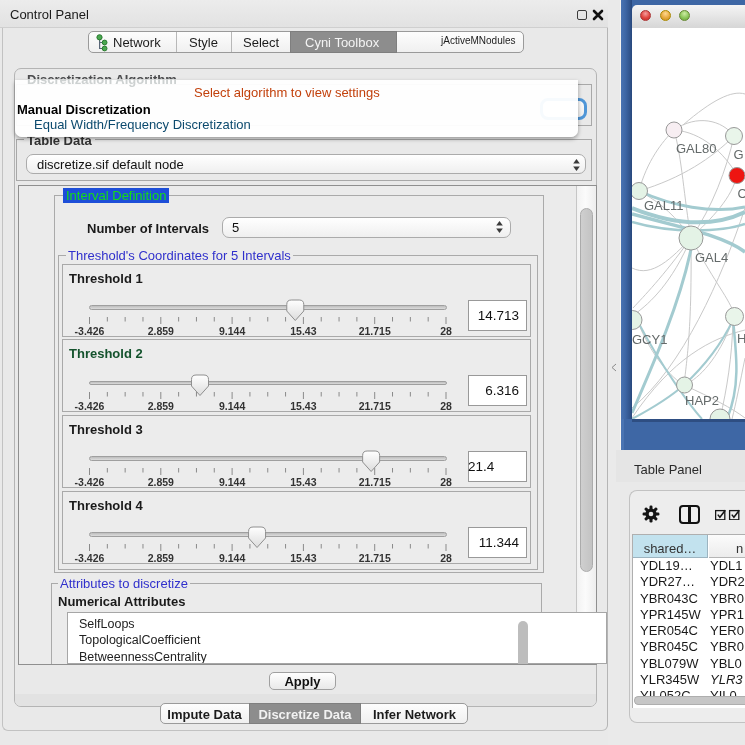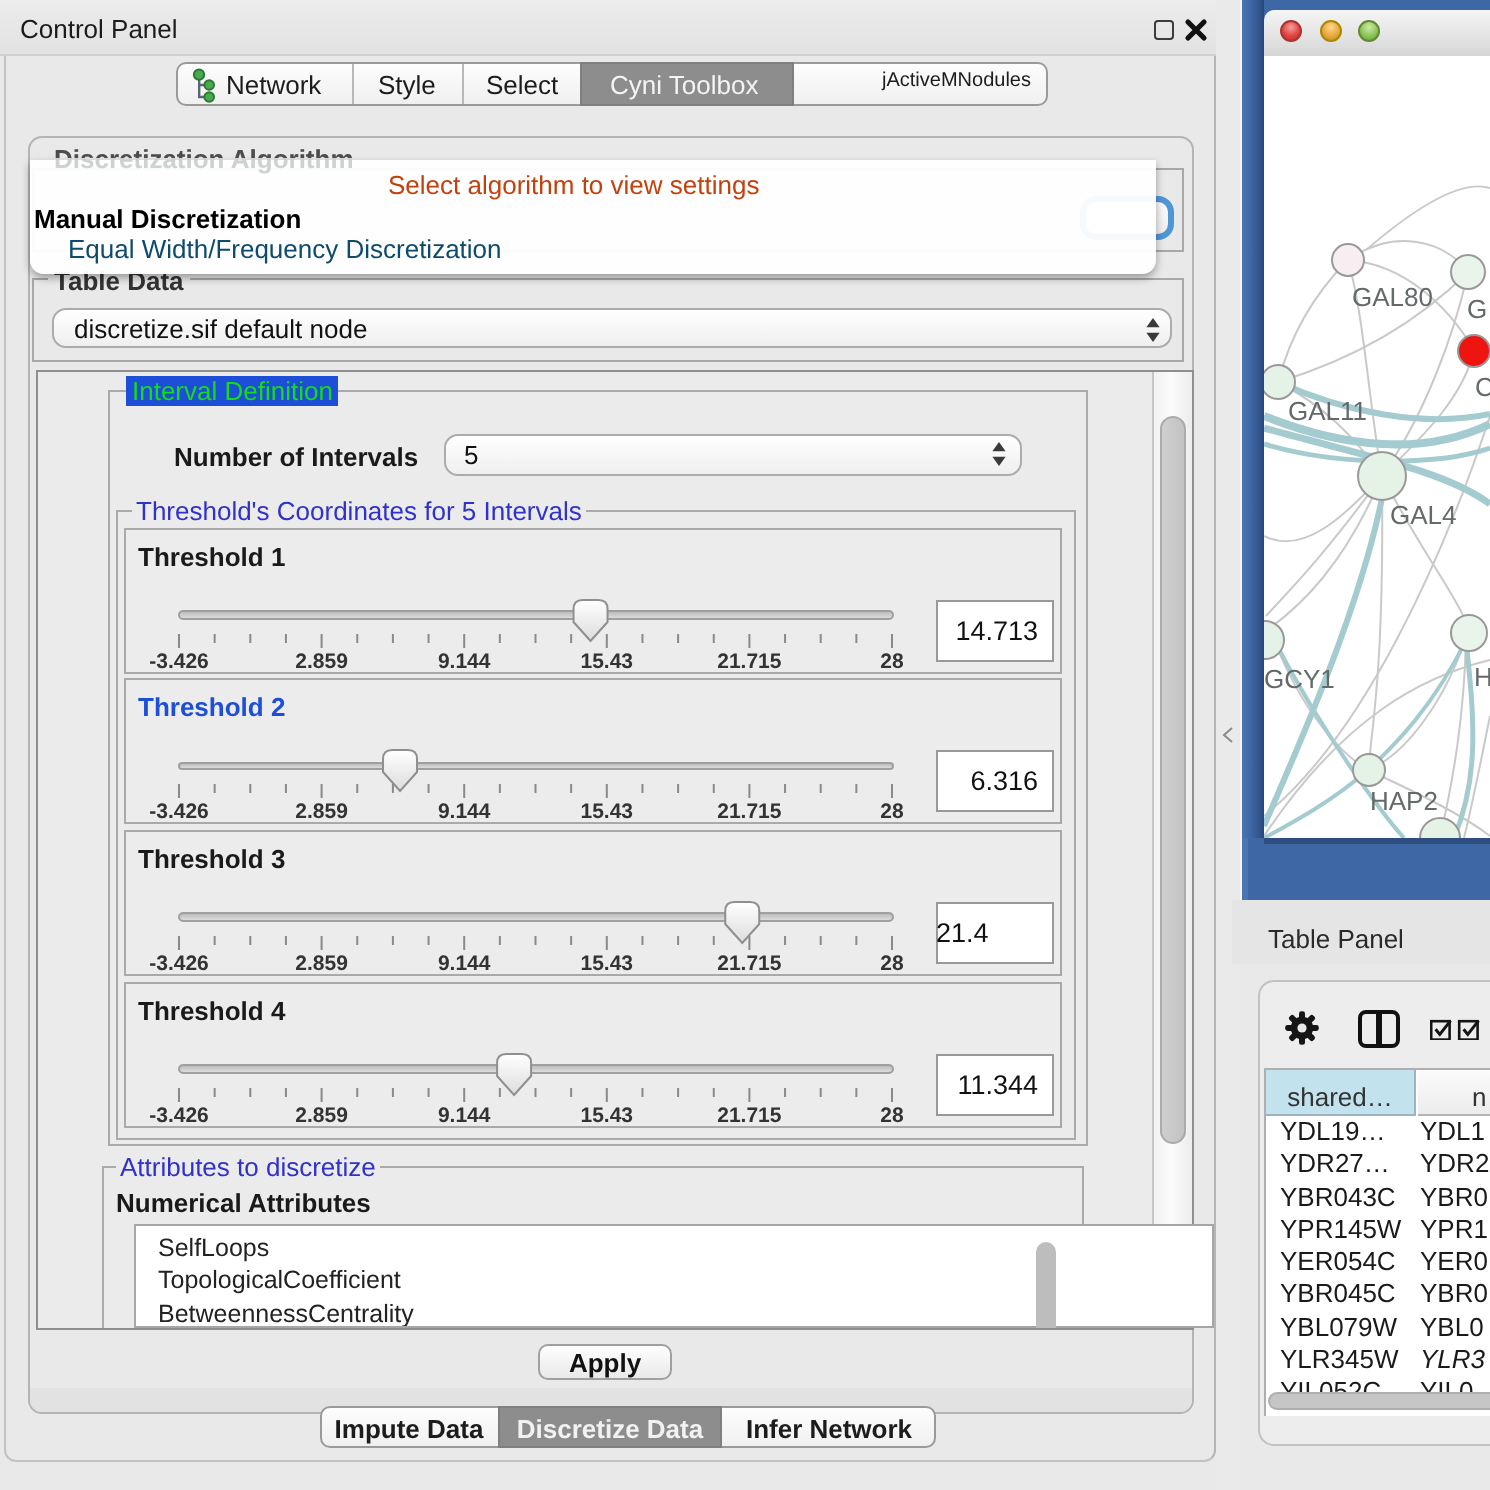--- a/index.html
+++ b/index.html
@@ -107,21 +107,21 @@
   </svg>
     <div class="txt" style="left:59.50px;top:324.5px;width:60px;text-align:center;font-size:10.5px;font-weight:bold;color:#333;">-3.426</div>
     <div class="txt" style="left:130.80px;top:324.5px;width:60px;text-align:center;font-size:10.5px;font-weight:bold;color:#333;">2.859</div>
     <div class="txt" style="left:202.10px;top:324.5px;width:60px;text-align:center;font-size:10.5px;font-weight:bold;color:#333;">9.144</div>
     <div class="txt" style="left:273.40px;top:324.5px;width:60px;text-align:center;font-size:10.5px;font-weight:bold;color:#333;">15.43</div>
     <div class="txt" style="left:344.70px;top:324.5px;width:60px;text-align:center;font-size:10.5px;font-weight:bold;color:#333;">21.715</div>
     <div class="txt" style="left:416.00px;top:324.5px;width:60px;text-align:center;font-size:10.5px;font-weight:bold;color:#333;">28</div>
     <div class="abs" style="left:468px;top:299.5px;width:59px;height:31px;background:#fff;border:1px solid #999;box-sizing:border-box;"></div>
     <div class="txt" style="left:468px;top:307.5px;width:51px;text-align:right;font-size:13.5px;color:#111;">14.713</div>
     <div class="abs" style="left:62px;top:339.2px;width:469px;height:73px;background:#ececec;border:1px solid #a9a9a9;box-sizing:border-box;"></div>
-    <div class="txt" style="left:69px;top:346.2px;font-size:13px;font-weight:bold;color:#1d4ed8;">Threshold 2</div>
+    <div class="txt" style="left:69px;top:346.2px;font-size:13px;font-weight:bold;color:#14532d;">Threshold 2</div>
     <div class="abs" style="left:89px;top:380.7px;width:357.5px;height:4.5px;background:linear-gradient(#bdbdbd,#dcdcdc);border:1px solid #9f9f9f;border-radius:3px;box-sizing:border-box;"></div>
     <svg class="abs" style="left:0;top:339.2px;" width="560" height="73" viewBox="0 0 560 73">
       <line x1="89.50" y1="53" x2="89.50" y2="60" stroke="#8a8a8a" stroke-width="1"></line>
       <line x1="107.33" y1="53" x2="107.33" y2="57.5" stroke="#8a8a8a" stroke-width="1"></line>
       <line x1="125.15" y1="53" x2="125.15" y2="57.5" stroke="#8a8a8a" stroke-width="1"></line>
       <line x1="142.97" y1="53" x2="142.97" y2="57.5" stroke="#8a8a8a" stroke-width="1"></line>
       <line x1="160.80" y1="53" x2="160.80" y2="60" stroke="#8a8a8a" stroke-width="1"></line>
       <line x1="178.63" y1="53" x2="178.63" y2="57.5" stroke="#8a8a8a" stroke-width="1"></line>
       <line x1="196.45" y1="53" x2="196.45" y2="57.5" stroke="#8a8a8a" stroke-width="1"></line>
       <line x1="214.28" y1="53" x2="214.28" y2="57.5" stroke="#8a8a8a" stroke-width="1"></line>

